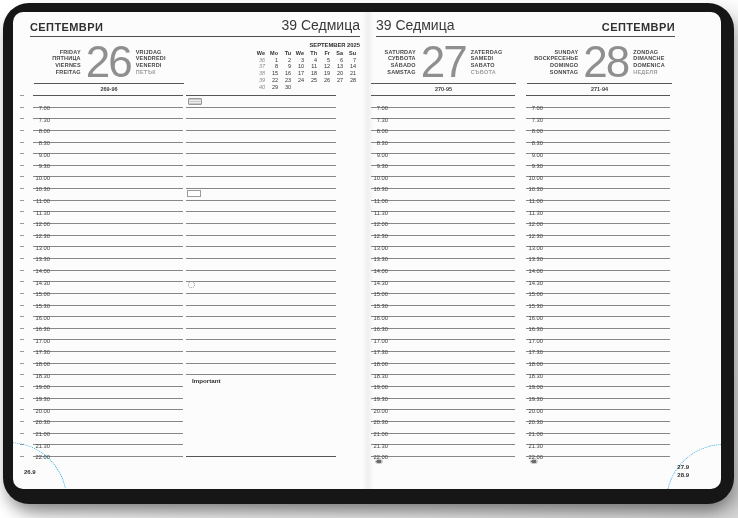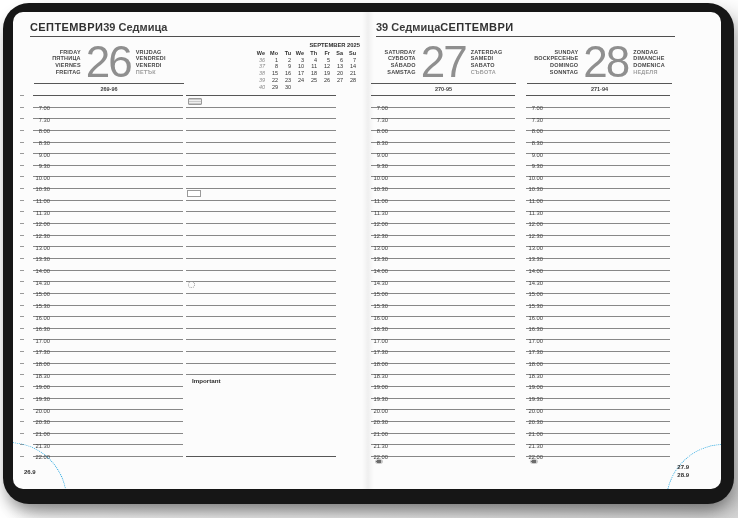--- a/index.html
+++ b/index.html
@@ -5,26 +5,26 @@
   html,body{margin:0;padding:0;width:738px;height:518px;overflow:hidden;
     background:linear-gradient(150deg,#ffffff 55%,#ececec 82%,#dcdcdc 100%);
     font-family:"Liberation Sans",sans-serif;}
   .cover{position:absolute;left:3px;top:3px;width:731px;height:501px;background:#161616;
     border-radius:26px;box-shadow:0 10px 16px -4px rgba(0,0,0,.4),14px 10px 22px rgba(0,0,0,.18);}
   .page{position:absolute;left:13px;top:12px;width:708px;height:477px;background:#fcfcfc;
     border-radius:10px;overflow:hidden;}
   .gutter{position:absolute;left:349px;top:0;width:12px;height:100%;
     background:linear-gradient(90deg,rgba(0,0,0,0) 0%,rgba(0,0,0,.05) 50%,rgba(0,0,0,0) 100%);}
   
-  .hdr{position:absolute;top:6px;height:19px;display:flex;
+  .hdr{position:absolute;top:6px;height:19px;display:flex;justify-content:space-between;
     align-items:flex-end;border-bottom:1px solid #4f4f4f;box-sizing:border-box;padding-bottom:3px;}
   .lp-hdr{left:17px;width:330px;}
   .rp-hdr{left:363px;width:299px;}
   .month-title{font-size:11px;font-weight:bold;color:#303030;letter-spacing:.4px;}
-  .week-label{font-size:11px;font-weight:bold;color:#3a3a3a;}
+  .week-label{font-size:14px;font-weight:normal;color:#3a3a3a;}
   
   .dblock{position:absolute;top:29px;box-sizing:border-box;}
   .dblock .names-row{display:flex;align-items:center;justify-content:center;gap:5px;height:42px;
     border-bottom:1px solid #565656;}
   .name-stack{display:flex;flex-direction:column;}
   .name-stack .dn{font-size:5.5px;font-weight:bold;color:#474747;line-height:6.6px;letter-spacing:.2px;}
   .name-stack.ra .dn{text-align:right;}
   .name-stack .dn.muted{color:#9d9d9d;}
   .big-num{font-size:44px;line-height:38px;color:#8f8f8f;letter-spacing:-2px;font-weight:400;}
   .doy{text-align:center;font-size:5.5px;font-weight:bold;color:#3f3f3f;padding-top:2px;}

